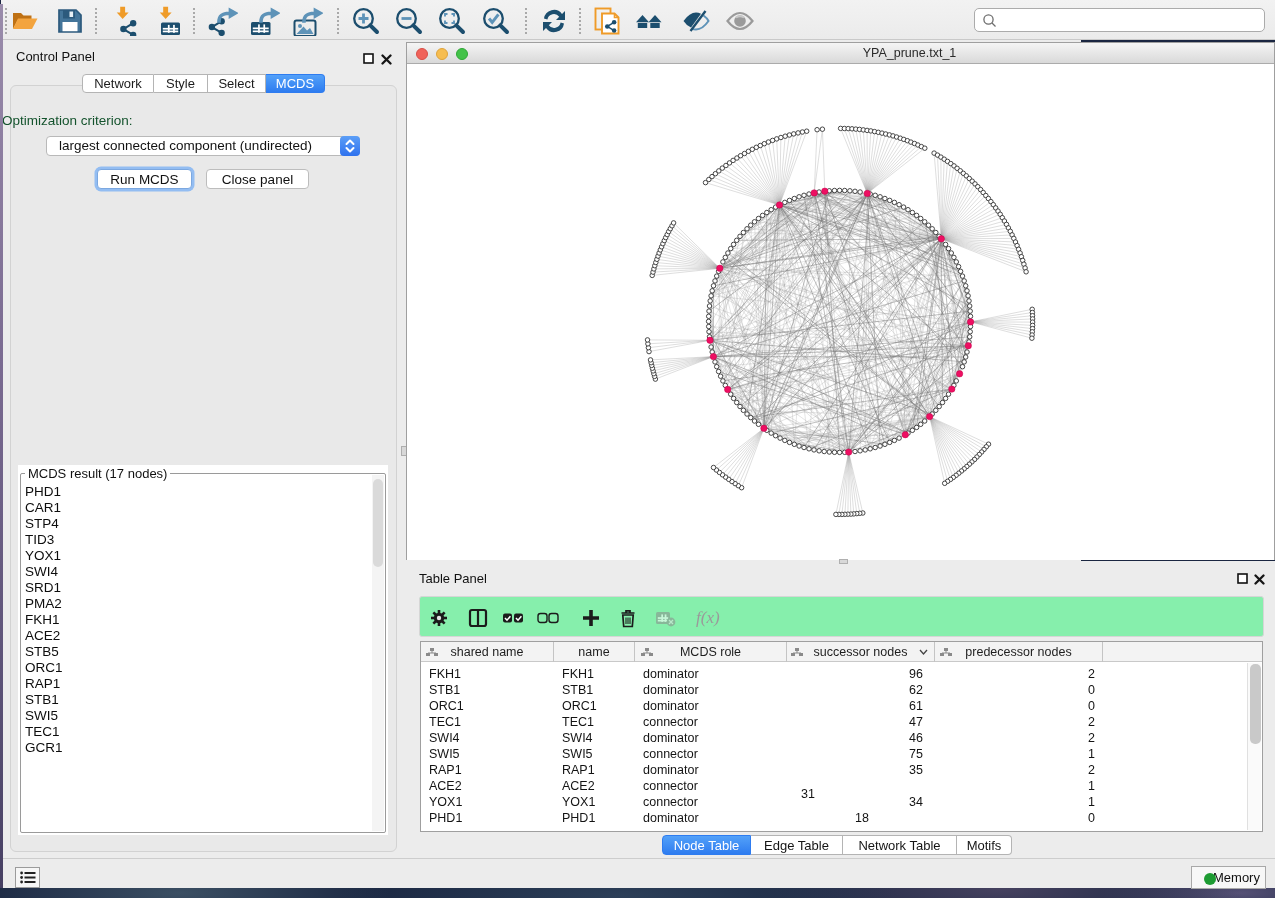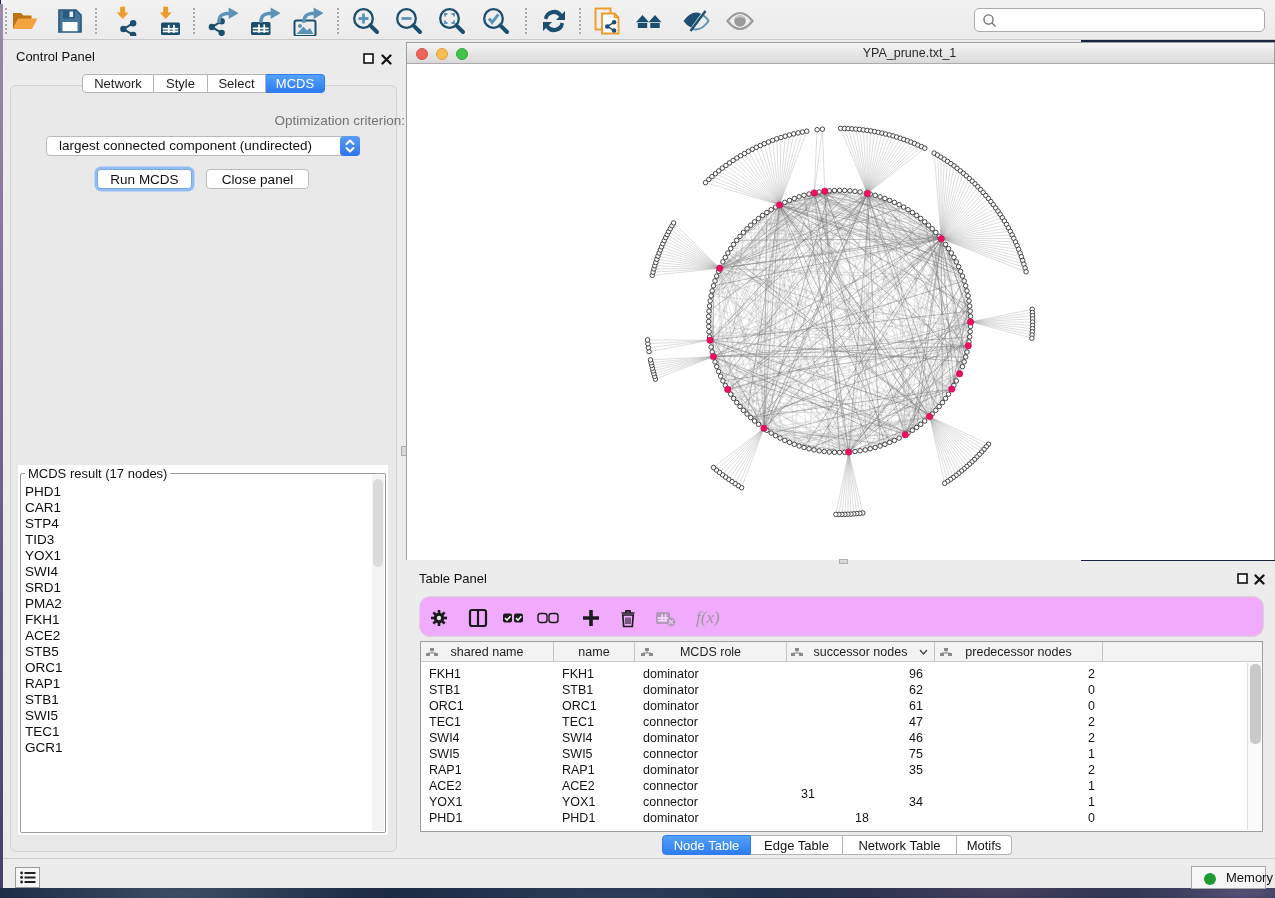--- a/index.html
+++ b/index.html
@@ -18,56 +18,56 @@
 .tsep{top:8px;width:0;height:26px;border-left:2px dotted #a9a9a9}
 #search{left:973px;top:8px;width:291px;height:24px;background:#fff;border:1px solid #ababab;border-radius:5px}
 
 #cp{left:1px;top:41px;width:403px;height:817px;background:#ececec}
 #cp .title{left:14px;top:8px;font-size:13px;color:#111}
 .tabs{top:33px;height:19px;font-size:13px}
 .tab{float:left;height:19px;line-height:18px;background:#fff;border:1px solid #b4b4b4;border-left:none;color:#1b1b1b;text-align:center}
 .tab.first{border-left:1px solid #b4b4b4;border-radius:4px 0 0 4px}
 .tab.sel{background:linear-gradient(#53a1f9,#2e7cf0);color:#fff;border-color:#2e7cf0;border-radius:0 4px 4px 0}
 #cppane{left:8px;top:44px;width:387px;height:767px;background:#e9e9e9;border:1px solid #d2d2d2;border-radius:6px}
-#optlabel{left:0;top:72px;width:403px;text-align:right;font-size:13.5px;color:#737373}
+#optlabel{left:0;top:72px;width:403px;text-align:left;font-size:13.5px;color:#14532d}
 #combo{left:44px;top:95px;width:314px;height:20px;background:#fff;border:1px solid #b9b9b9;border-radius:4px;font-size:13.5px;line-height:18px;color:#111;padding-left:12px}
 #combo .sp{position:absolute;right:-1px;top:-1px;width:20px;height:20px;border-radius:4px;background:linear-gradient(#5b9ef7,#2f72ee);}
 .btn{top:128px;height:20px;background:#fff;border:1px solid #bdbdbd;border-radius:4px;font-size:13.5px;line-height:19px;text-align:center;color:#111}
 #runbtn{left:95px;width:95px;box-shadow:0 0 0 2.5px #93bdf2;border-color:#7ca8e0}
 #closebtn{left:204px;width:103px}
 #mcdsbox{left:16px;top:424px;width:370px;height:370px;background:#fff}
 #mcdsborder{position:absolute;left:2px;top:8px;right:2px;bottom:2px;border:1px solid #9a9a9a;border-radius:2px}
 #mcdslegend{position:absolute;left:7px;top:1px;background:#fff;padding:0 3px;font-size:13px;color:#111}
 #mcdslist{position:absolute;left:7px;top:19px;font-size:13.5px;line-height:16px;color:#0d0d0d}
 #mcdssb{position:absolute;right:4px;top:10px;width:12px;bottom:4px;background:#f4f4f4}
 #mcdssb .th{position:absolute;left:1px;top:4px;width:10px;height:88px;background:#dadada;border-radius:5px}
 #splith{left:399px;top:405px;width:6px;height:10px;background:#d8d8d8;border:1px solid #aeaeae}
 
 #netframe{left:405px;top:42px;width:869px;height:518px;background:#fff;border:1px solid #9f9f9f;border-bottom:none}
 #nettitle{left:0;top:0;width:100%;height:21px;background:linear-gradient(#f5f5f5,#d9d9d9);border-bottom:1px solid #ababab;position:absolute}
 .tl{position:absolute;top:5px;width:12px;height:12px;border-radius:50%}
 #nettitle .t{position:absolute;top:3px;width:100%;left:69px;text-align:center;font-size:12.5px;color:#2a2a2a}
 
 #tp{left:405px;top:561px;width:869px;height:297px;background:#ececec}
 #tp .title{left:13px;top:10px;font-size:13px;color:#111;position:absolute}
-#tptools{position:absolute;left:13px;top:35px;width:845px;height:41px;background:#f0abfc;border:1px solid #d6d6d6;border-radius:11px}
+#tptools{position:absolute;left:13px;top:35px;width:845px;height:41px;background:#86efac;border:1px solid #d6d6d6;border-radius:3px}
 #tbl{position:absolute;left:14px;top:80px;width:843px;height:191px;background:#fff;border:1px solid #9f9f9f}
 #tblhead{position:absolute;left:0;top:0;width:100%;height:20px;background:#f3f3f3;border-bottom:1px solid #c9c9c9;font-size:12.5px;color:#1e1e1e}
 .hc{position:absolute;top:0;height:20px;line-height:20px;text-align:center;border-right:1px solid #c4c4c4}
 .rowtxt{position:absolute;font-size:12.5px;line-height:16px;color:#141414;white-space:pre}
 #tbsb{position:absolute;right:1px;top:21px;width:14px;bottom:1px;background:#fafafa;border-left:1px solid #e0e0e0}
 #tbsb .th{position:absolute;left:1.5px;top:1px;width:11px;height:80px;background:#c9c9c9;border-radius:5px}
 #tptabs{position:absolute;left:256px;top:274px;height:20px;font-size:13px}
 .ttab{float:left;height:20px;line-height:19px;text-align:center;background:#fff;border:1px solid #b4b4b4;border-left:none;color:#151515}
 .ttab.first{border-left:1px solid #b4b4b4;border-radius:4px 0 0 4px;background:linear-gradient(#53a1f9,#2e7cf0);color:#fff;border-color:#2e7cf0}
 .ttab.last{border-radius:0 4px 4px 0}
 
 #status{left:1px;top:858px;width:1273px;height:30px;border-top:1px solid #cdcdcd;background:#ececec}
 #listbtn{position:absolute;left:13px;top:8px;width:25px;height:21px;background:#f6f6f6;border:1px solid #9b9b9b}
-#membtn{position:absolute;left:1189px;top:7px;width:75px;height:23px;background:#f7f7f7;border:1px solid #a8a8a8;font-size:13px;line-height:22px;text-align:left;padding-left:34px;color:#111}
+#membtn{position:absolute;left:1189px;top:7px;width:75px;height:23px;background:#f7f7f7;border:1px solid #a8a8a8;font-size:13px;line-height:22px;text-align:left;padding-left:21px;color:#111}
 #membtn .dot{position:absolute;left:12px;top:5.5px;width:12px;height:12px;border-radius:50%;background:#1d9b32}
 </style></head><body>
 <div id="wall" class="abs">
     <div class="w1 abs"></div>
   </div>
 <div id="win" class="abs">
 <div id="toolbar" class="abs">
       <svg class="abs" style="left:9px;top:6px" width="30" height="30" viewBox="0 0 30 30">
         <path d="M3 7h8l2.5 2.5h8v4H8L3 23z" fill="#bf7114"></path>
         <path d="M3 23L8 12.5h19.5L22 23z" fill="#f3a43f"></path>

